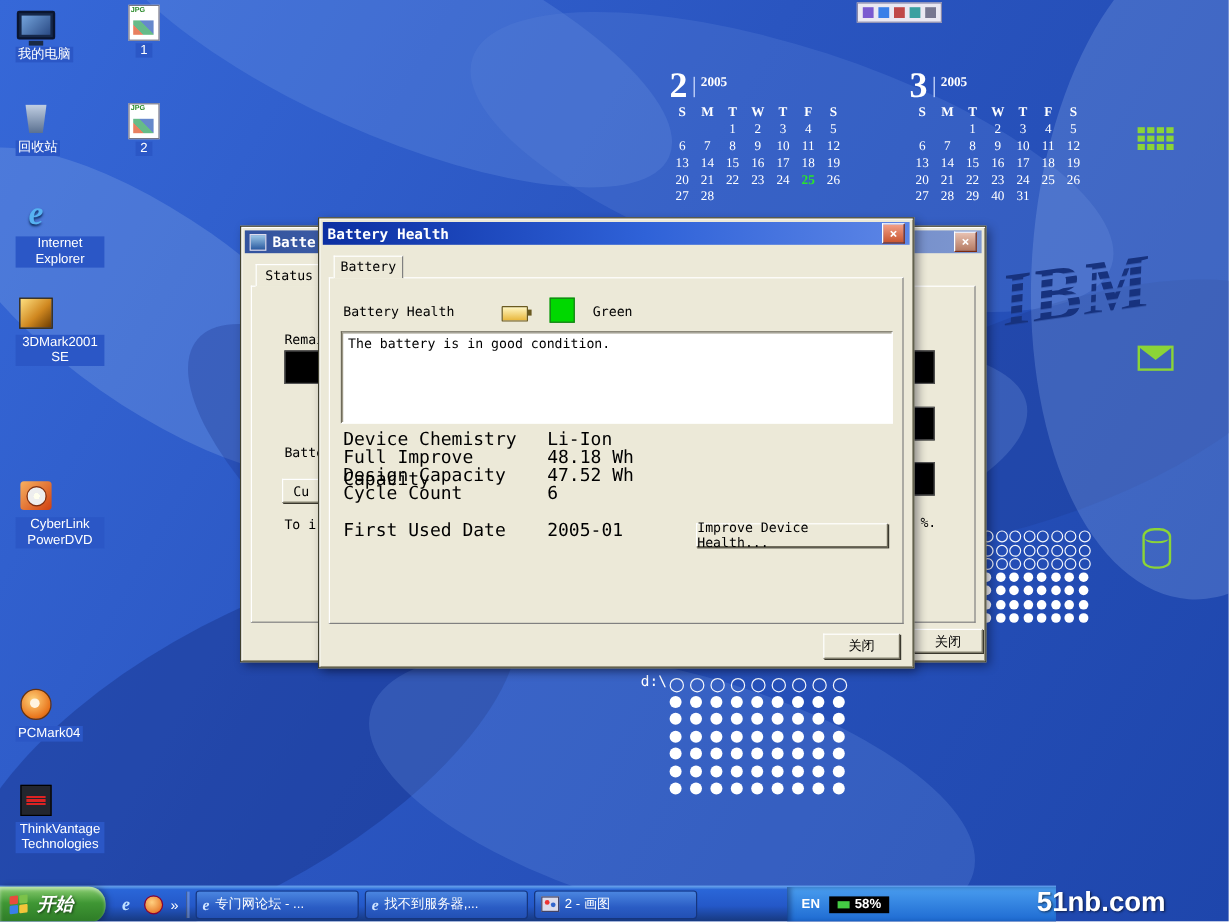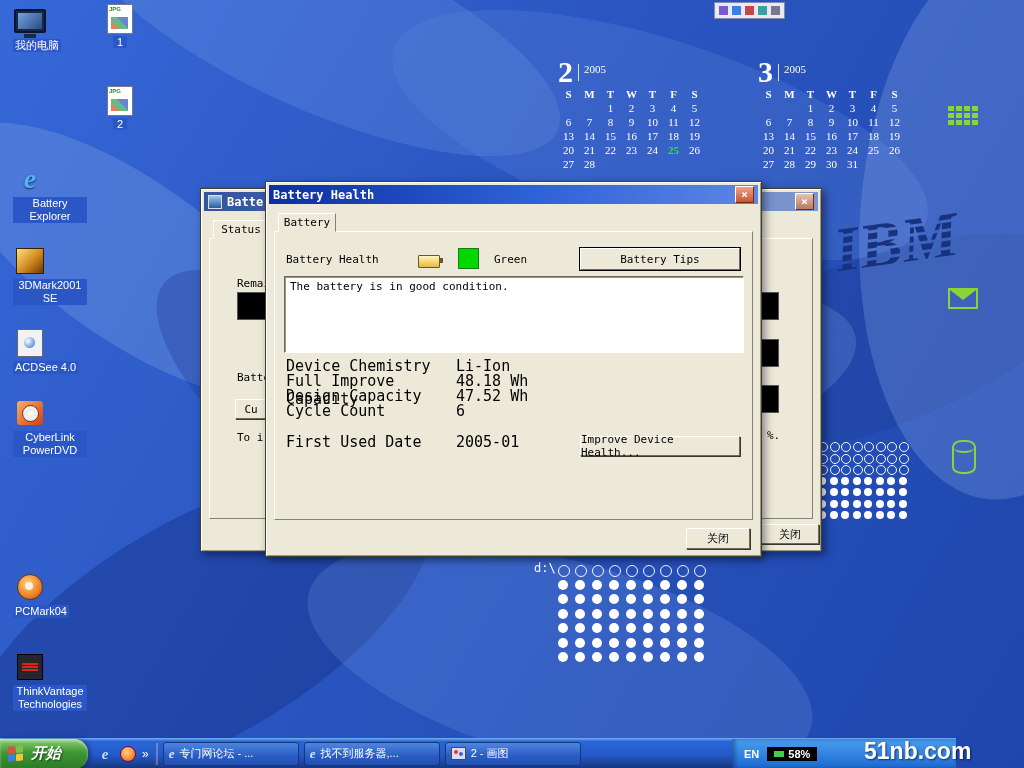--- a/index.html
+++ b/index.html
@@ -33,21 +33,21 @@
   .ic-jpg-file:before{content:"JPG";position:absolute;left:1px;top:1px;font-size:6px;font-weight:bold;color:#2a8a2a;font-family:"Liberation Sans",sans-serif;}
   .ic-jpg-file:after{content:"";position:absolute;left:3px;bottom:4px;width:17px;height:12px;background:linear-gradient(45deg,#e88060 0 30%,#66bb88 30% 60%,#6688cc 60%);}
   .file-item{position:absolute;left:96px;width:48px;display:flex;flex-direction:column;align-items:center;gap:2px;pointer-events:auto;}
   .file-item .label{font-size:11px;color:#fff;background:#2b57c6;padding:0 4px;}
 
   
   .calendar{position:absolute;width:150px;color:#fff;font-family:"Liberation Serif",serif;}
   .cal-head{display:flex;align-items:flex-end;gap:5px;height:30px;margin-bottom:3px;}
   .cal-month{font-size:30px;font-weight:bold;line-height:25px;}
   .cal-sep{width:1px;height:17px;background:#d4e2ff;margin-bottom:3px;}
-  .cal-year{font-size:11px;font-weight:normal;margin-bottom:9px;}
+  .cal-year{font-size:11px;font-weight:bold;margin-bottom:9px;}
   .cal-grid{display:grid;grid-template-columns:repeat(7,21px);}
   .cal-cell{height:14px;font-size:11px;text-align:center;line-height:14px;}
   .cal-cell.dow{font-weight:bold;}
   .cal-cell.hl{color:#2ae62a;font-weight:bold;}
 
   
   #ibm-logo{position:absolute;left:834px;top:192px;transform:rotate(-8deg);}
   #tp-grid-icon{position:absolute;left:948px;top:106px;display:grid;grid-template-columns:repeat(4,6px);grid-auto-rows:5px;gap:2px;}
   #tp-grid-icon i{background:#8bd437;display:block;}
   #tp-mail-icon{position:absolute;left:948px;top:288px;width:26px;height:17px;border:2px solid #8bd437;}
@@ -75,21 +75,21 @@
   .sunken{position:absolute;background:#fff;border:1px solid;border-color:#6f6b5a #fff #fff #6f6b5a;box-shadow:inset 1px 1px 0 #9a9684;box-sizing:border-box;font-size:11px;padding:3px 5px;}
   .mono11{position:absolute;font-size:11px;white-space:nowrap;}
   .blackbox{position:absolute;background:#000;border:1px solid #555;}
   .bat-glyph{position:absolute;width:20px;height:11px;background:linear-gradient(#fff6c0,#e8b73c);border:1px solid #6a5a20;border-radius:1px;}
   .bat-glyph:after{content:"";position:absolute;right:-4px;top:2px;width:3px;height:5px;background:#6a5a20;}
   .gsq{position:absolute;width:19px;height:19px;background:#00d800;border:1px solid #1a7a1a;}
   .frow{display:flex;height:15px;font-size:15px;}
   .frow .fl{width:170px;}
 
   
-  #taskbar{position:absolute;left:0;bottom:0;width:956px;height:30px;background:linear-gradient(#5a9ae8 0%,#2a66d8 8%,#2458c8 55%,#16387e 100%);border-top:1px solid #6aa6f0;box-sizing:border-box;display:flex;align-items:center;z-index:50;}
+  #taskbar{position:absolute;left:0;bottom:0;width:880px;height:30px;background:linear-gradient(#5a9ae8 0%,#2a66d8 8%,#2458c8 55%,#16387e 100%);border-top:1px solid #6aa6f0;box-sizing:border-box;display:flex;align-items:center;z-index:50;}
   #startbtn{width:88px;height:30px;border-radius:0 14px 14px 0;background:linear-gradient(#8ccf72,#3f9734 45%,#2d7a26);display:flex;align-items:center;gap:6px;padding-left:8px;box-sizing:border-box;color:#fff;font-weight:bold;font-style:italic;font-size:15px;text-shadow:1px 1px 2px rgba(0,0,0,.55);box-shadow:inset 0 2px 3px rgba(255,255,255,.45),2px 0 5px rgba(0,0,0,.35);cursor:default;}
   .flag{width:17px;height:16px;display:grid;grid-template-columns:7px 7px;grid-template-rows:7px 7px;gap:1px;transform:skewY(-6deg);}
   .flag i{border-radius:1px;display:block;}
   #qlaunch{display:flex;align-items:center;margin-left:4px;}
   .qicon{width:20px;height:20px;margin-left:3px;display:flex;align-items:center;justify-content:center;}
   .qi-ie{position:relative;}
   .qi-ie:after{content:"e";font:bold italic 15px "Liberation Serif",serif;color:#bfe0ff;}
   .qi-media{width:14px;height:14px;border-radius:50%;background:radial-gradient(circle at 40% 35%,#ffd080,#e06010);border:1px solid #803;}
   .chev{color:#fff;font-size:12px;margin-left:4px;cursor:default;}
   .tb-sep{width:2px;height:22px;margin-left:6px;background:rgba(255,255,255,.25);border-left:1px solid rgba(0,0,0,.3);}
@@ -121,37 +121,37 @@
   <div class="leaf" style="left:440px;top:300px;width:420px;height:160px;transform:rotate(-12deg);background:rgba(160,195,245,.18);"></div>
   <div class="leaf" style="left:120px;top:330px;width:380px;height:150px;transform:rotate(40deg);background:rgba(25,50,140,.30);"></div>
 
   <div id="shortcuts">
       <div class="shortcut" style="top: 6px;">
         <div class="icon-box">
           <div class="ic-computer"></div>
         </div>
         <div class="label">我的电脑</div>
       </div>
+      <div class="shortcut" style="top: 84px;">
+        <div class="icon-box">
+          <div class="ic-recycle-bin"></div>
+        </div>
+        <div class="label">回收站</div>
+      </div>
       <div class="shortcut" style="top: 164px;">
         <div class="icon-box">
           <div class="ic-ie"></div>
         </div>
-        <div class="label">Battery Explorer</div>
+        <div class="label">Internet Explorer</div>
       </div>
       <div class="shortcut" style="top: 246px;">
         <div class="icon-box">
           <div class="ic-3dmark"></div>
         </div>
         <div class="label">3DMark2001 SE</div>
-      </div>
-      <div class="shortcut" style="top: 328px;">
-        <div class="icon-box">
-          <div class="ic-acdsee"></div>
-        </div>
-        <div class="label">ACDSee 4.0</div>
       </div>
       <div class="shortcut" style="top: 398px;">
         <div class="icon-box">
           <div class="ic-powerdvd"></div>
         </div>
         <div class="label">CyberLink PowerDVD</div>
       </div>
       <div class="shortcut" style="top: 572px;">
         <div class="icon-box">
           <div class="ic-pcmark"></div>
@@ -266,21 +266,21 @@
           <span class="cal-cell">20</span>
           <span class="cal-cell">21</span>
           <span class="cal-cell">22</span>
           <span class="cal-cell">23</span>
           <span class="cal-cell">24</span>
           <span class="cal-cell">25</span>
           <span class="cal-cell">26</span>
           <span class="cal-cell">27</span>
           <span class="cal-cell">28</span>
           <span class="cal-cell">29</span>
-          <span class="cal-cell">30</span>
+          <span class="cal-cell">40</span>
           <span class="cal-cell">31</span>
           <span class="cal-cell"></span>
           <span class="cal-cell"></span>
         </div>
       </div>
     </div>
 
   <svg id="ibm-logo" width="150" height="100">
     <defs>
       <pattern id="ibmbars" width="4" height="9" patternUnits="userSpaceOnUse">
@@ -462,21 +462,20 @@
       <span>Battery Health</span>
       <span class="xbtn">×</span>
     </div>
     <div class="tab" style="left:12px;top:31px;width:58px;height:19px;">Battery</div>
     <div class="tabpage" style="left:8px;top:49px;width:479px;height:289px;"></div>
 
     <div class="mono11" style="left:20px;top:71px;">Battery Health</div>
     <span class="bat-glyph" style="left:152px;top:73px;"></span>
     <span class="gsq" id="status-square" style="left: 192px; top: 66px; background: rgb(0, 216, 0);"></span>
     <div class="mono11" style="left:228px;top:71px;">Green</div>
-    <div class="btn95 default" style="left:314px;top:66px;width:160px;height:22px;">Battery Tips</div>
 
     <div class="sunken" style="left:18px;top:94px;width:460px;height:77px;">
       <span>The battery is in good condition.</span>
     </div>
 
     <div id="bh-fields" style="position:absolute;left:20px;top:175px;">
         <div class="frow">
           <span class="fl">Device Chemistry</span>
           <span class="fv">Li-Ion</span>
         </div>

